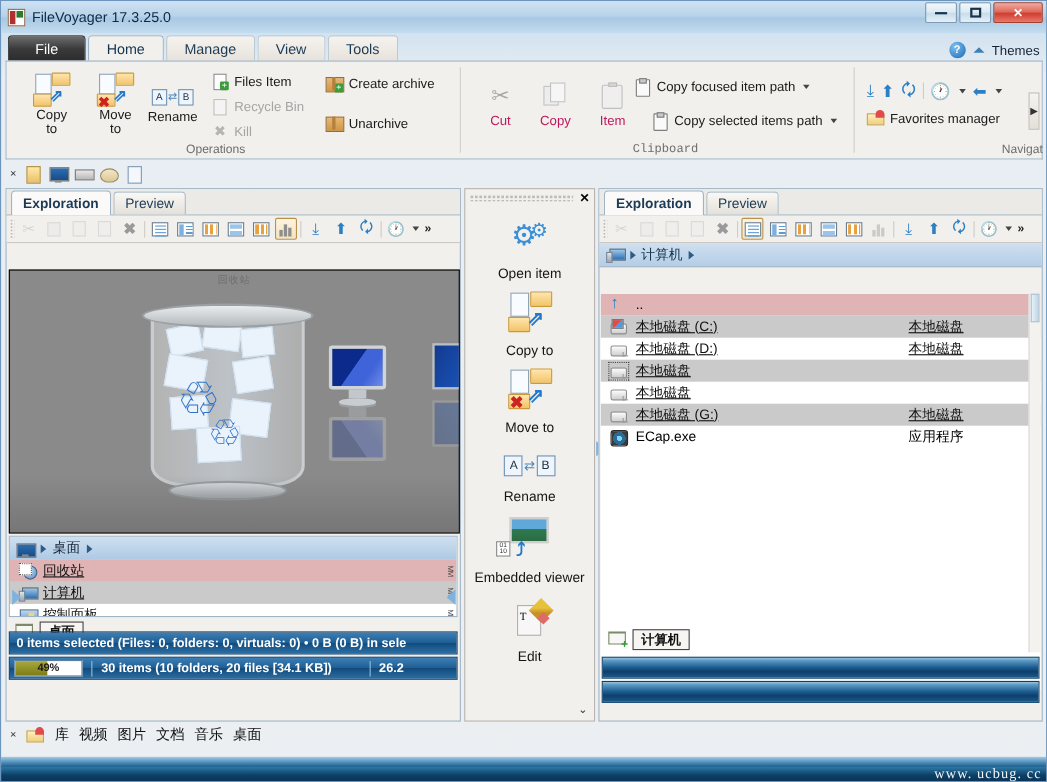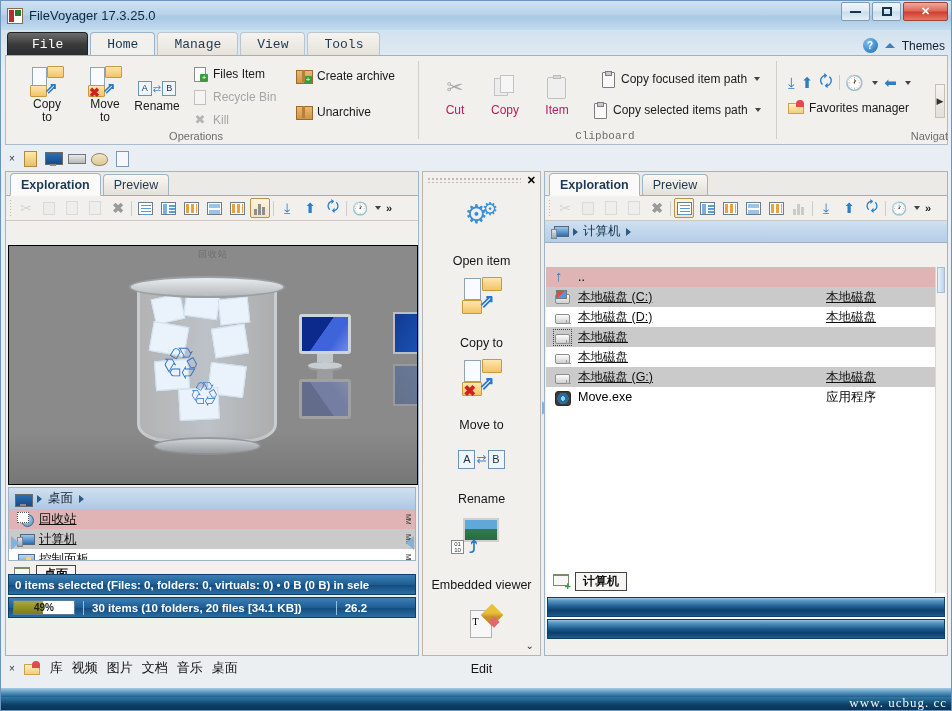--- a/index.html
+++ b/index.html
@@ -58,21 +58,21 @@
   
   .ribbon-tabs {
     position: absolute; top: 29px; left: 0; width: 950px; height: 26px;
     display: flex; align-items: flex-end; padding-left: 6px;
   }
   .rtab {
     height: 24px; padding: 0 16px; display: flex; align-items: center;
     font-size: 13px; color: #1b3a55;
     border: 1px solid transparent; border-bottom: none;
     border-top-left-radius: 4px; border-top-right-radius: 4px;
-    margin-right: 2px; cursor: default; font-family: Liberation Mono, monospace;
+    margin-right: 2px; cursor: default;
   }
   .rtab.file {
     background: linear-gradient(to bottom, #6d6d6d 0%, #3a3a3a 50%, #2b2b2b 100%);
     color: #fff; border-color: #222; padding: 0 24px;
   }
   .rtab.active {
     background: #f2f0ed; border-color: #9ab3c7; color: #12334f;
   }
   .rtab.idle {
     background: linear-gradient(to bottom, #f6f3ef 0%, #e6e1da 100%);
@@ -347,21 +347,21 @@
   
   .bluestrip { background: linear-gradient(to bottom,#9cc3dd 0%,#5b9ac4 14%,#1d5c90 48%,#0d3f69 70%,#1b5b90 100%);
     border:1px solid #0d3f69;}
 
   
   .mid-head { height:16px; display:flex; align-items:center; justify-content:space-between;
     padding:0 4px; }
   .mid-dots { flex:1; height:6px; background-image: radial-gradient(#c0bcb5 40%, transparent 41%);
     background-size:4px 4px; margin-right:6px;}
   .mid-item { text-align:center; margin-top:6px; cursor:default; }
-  .mid-item .cap { font-size:12.5px; color:#151515; margin-top:20px; }
+  .mid-item .cap { font-size:12.5px; color:#151515; margin-top:8px; }
   .mid-scroll { position:absolute; bottom:4px; right:6px; font-size:10px; color:#333; }
 
   
   .bottombar { position:absolute; left:4px; bottom:30px; width:943px; height:24px;
     display:flex; align-items:center; gap:9px; padding-left:4px; font-size:13px; color:#111;}
   .bottombar .lnk { cursor:default; }
 
   
   .band1 { position:absolute; left:0; bottom:12px; width:950px; height:10px;
     background: linear-gradient(to bottom,#a8cade,#5d9cc6 40%,#15527f 100%);}
@@ -507,21 +507,21 @@
       <div class="bigbtn" style="left:114px; top:14px; width:46px;">
         <div class="icon-box">
           <div style="position:relative;width:20px;height:24px;">
             <div style="position:absolute;left:0;top:2px;width:19px;height:22px;background:#efefef;border:1px solid #c0c0c0;border-radius:2px;"></div>
             <div style="position:absolute;left:6px;top:0;width:8px;height:4px;background:#d8d8d8;border:1px solid #bbb;"></div>
           </div>
         </div>
         <div class="lbl dim">Item</div>
       </div>
 
-      <div class="smallrow" style="left:180px; top:15px;">
+      <div class="smallrow" style="left:156px; top:15px;">
         <span class="ic ic-clip"></span>
         <span>Copy focused item path</span>
         <span class="caret"></span>
       </div>
       <div class="smallrow" style="left:172px; top:46px;">
         <span class="ic ic-clip"></span>
         <span>Copy selected items path</span>
         <span class="caret"></span>
       </div>
 
@@ -893,21 +893,21 @@
         <span class="fi fi-drive"></span>
         <span class="ftype link">本地磁盘</span>
       </div>
       <div class="frow alt">
         <span class="fi fi-drive"></span>
         <span class="fname link">本地磁盘 (G:)</span>
         <span class="ftype link">本地磁盘</span>
       </div>
       <div class="frow">
         <span class="fi fi-exe"></span>
-        <span class="fname">Move.exe</span>
+        <span class="fname">ECap.exe</span>
         <span class="ftype">应用程序</span>
       </div>
     </div>
 
     <div class="panel-scroll-r" style="top:95px; bottom:62px;">
       <div class="thumb"></div>
     </div>
 
     <div style="position:absolute;left:2px;bottom:62px;height:24px;display:flex;align-items:center;gap:4px;padding-left:6px;">
       <span class="addtab"></span>

